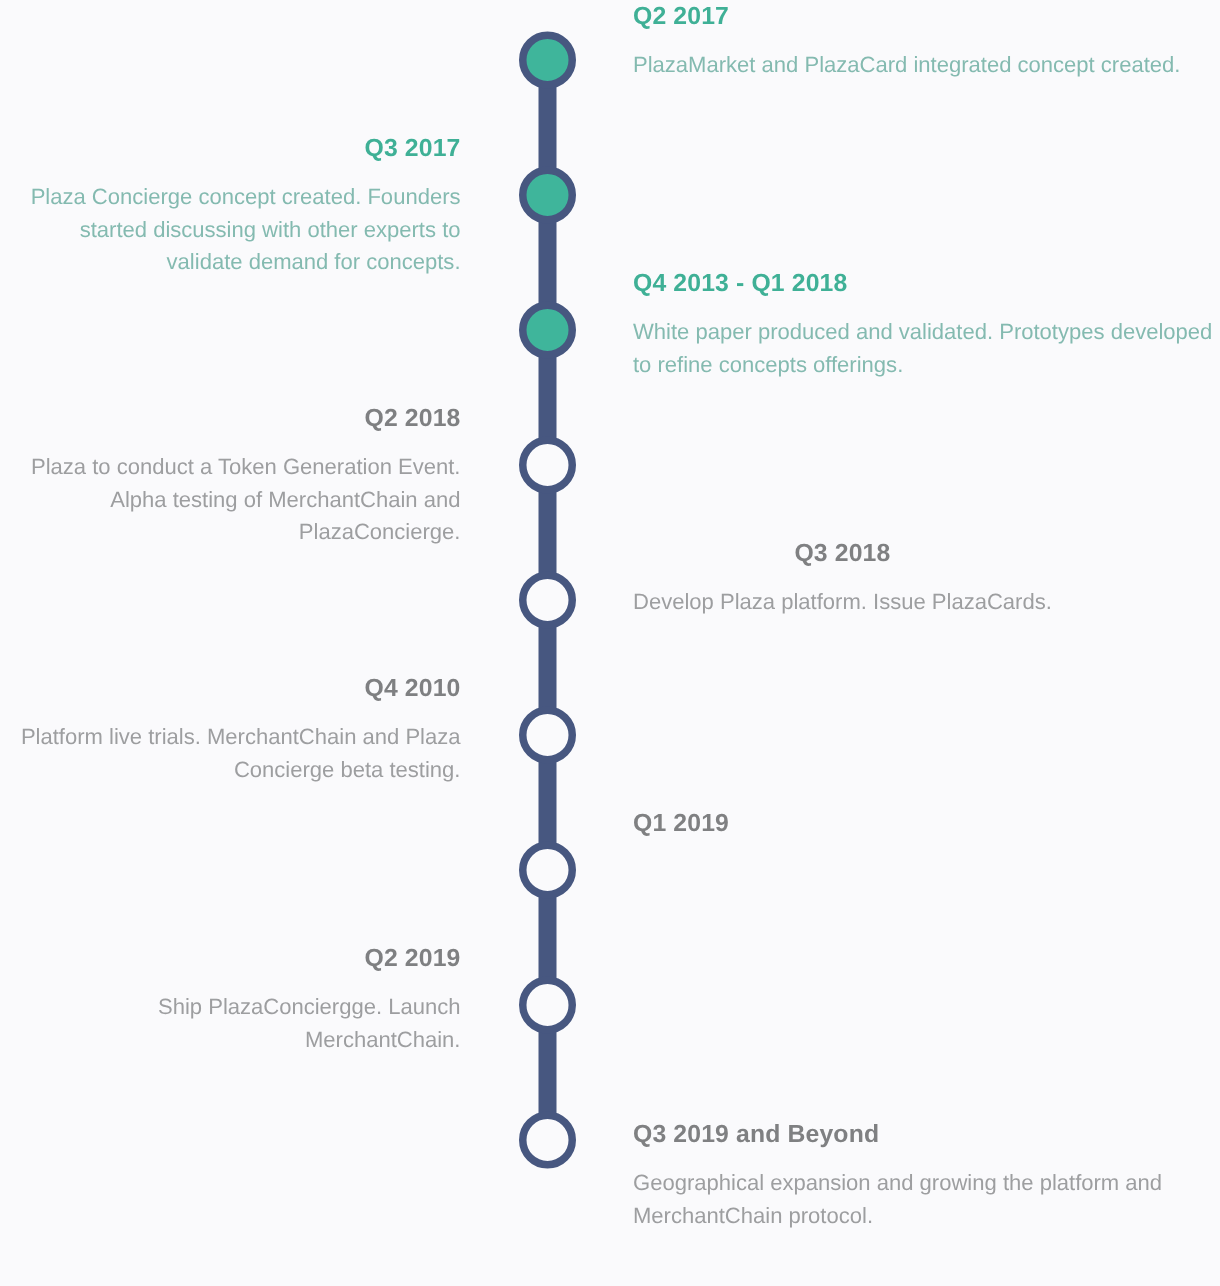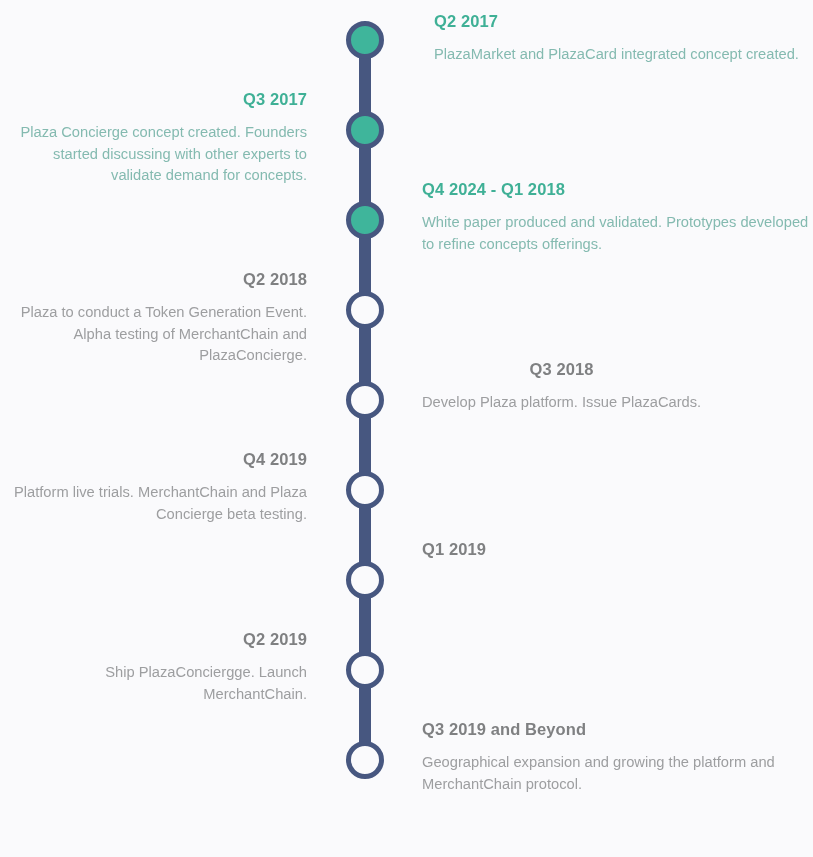--- a/index.html
+++ b/index.html
@@ -89,49 +89,49 @@
       <div class="node filled" style="top: 111px;"></div>
       <div class="node filled" style="top: 201px;"></div>
       <div class="node" style="top: 291px;"></div>
       <div class="node" style="top: 381px;"></div>
       <div class="node" style="top: 471px;"></div>
       <div class="node" style="top: 561px;"></div>
       <div class="node" style="top: 651px;"></div>
       <div class="node" style="top: 741px;"></div>
     </div>
   <div id="entries">
-      <div class="entry right teal" style="top: 12px; margin-left: 12px;">
+      <div class="entry right teal" style="top: 2px;">
         <div class="entry-title">Q2 2017</div>
         <div class="entry-desc">PlazaMarket and PlazaCard integrated concept created.</div>
       </div>
       <div class="entry left teal" style="top: 90px;">
         <div class="entry-title">Q3 2017</div>
         <div class="entry-desc">Plaza Concierge concept created. Founders started discussing with other experts to validate demand for concepts.</div>
       </div>
       <div class="entry right teal" style="top: 180px;">
-        <div class="entry-title">Q4 2024 - Q1 2018</div>
+        <div class="entry-title">Q4 2013 - Q1 2018</div>
         <div class="entry-desc">White paper produced and validated. Prototypes developed to refine concepts offerings.</div>
       </div>
       <div class="entry left grey" style="top: 270px;">
         <div class="entry-title">Q2 2018</div>
         <div class="entry-desc">Plaza to conduct a Token Generation Event. Alpha testing of MerchantChain and PlazaConcierge.</div>
       </div>
       <div class="entry right grey" style="top: 360px; text-align: center;">
         <div class="entry-title">Q3 2018</div>
         <div class="entry-desc">Develop Plaza platform. Issue PlazaCards.</div>
       </div>
       <div class="entry left grey" style="top: 450px;">
-        <div class="entry-title">Q4 2019</div>
+        <div class="entry-title">Q4 2010</div>
         <div class="entry-desc">Platform live trials. MerchantChain and Plaza Concierge beta testing.</div>
       </div>
       <div class="entry right grey" style="top: 540px;">
         <div class="entry-title">Q1 2019</div>
       </div>
       <div class="entry left grey" style="top: 630px;">
         <div class="entry-title">Q2 2019</div>
         <div class="entry-desc">Ship PlazaConciergge. Launch MerchantChain.</div>
       </div>
-      <div class="entry right grey" style="top: 720px;">
+      <div class="entry right grey" style="top: 747px;">
         <div class="entry-title">Q3 2019 and Beyond</div>
         <div class="entry-desc">Geographical expansion and growing the platform and MerchantChain protocol.</div>
       </div>
     </div>
 </div>
 
 </body></html>

